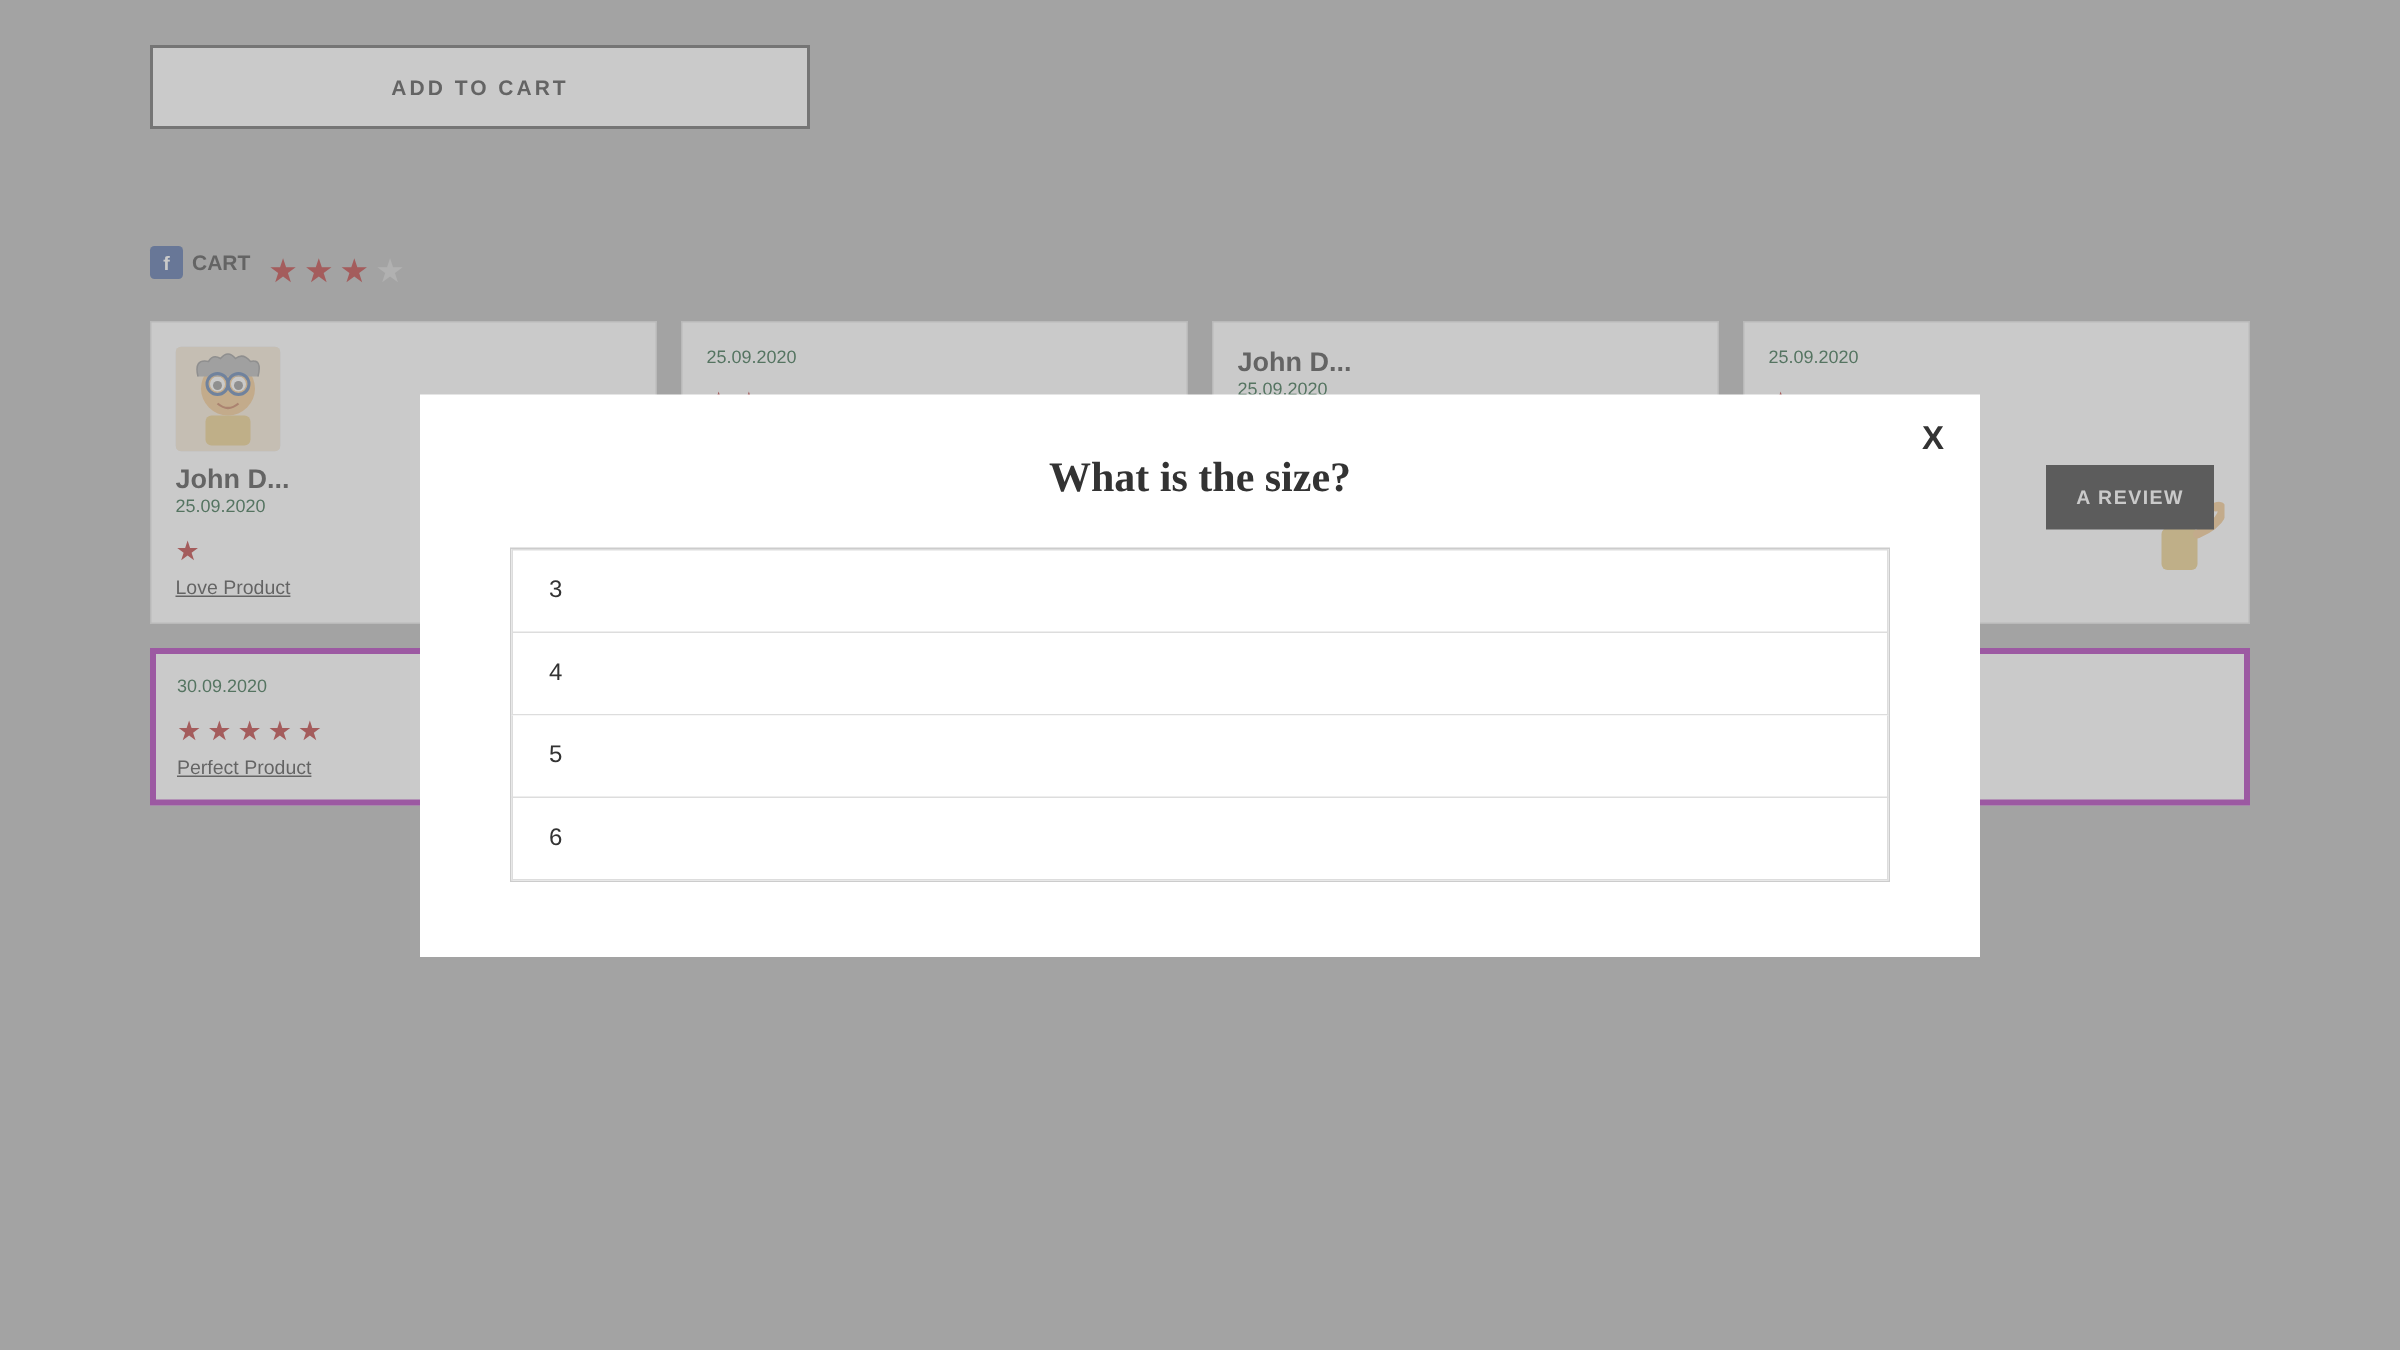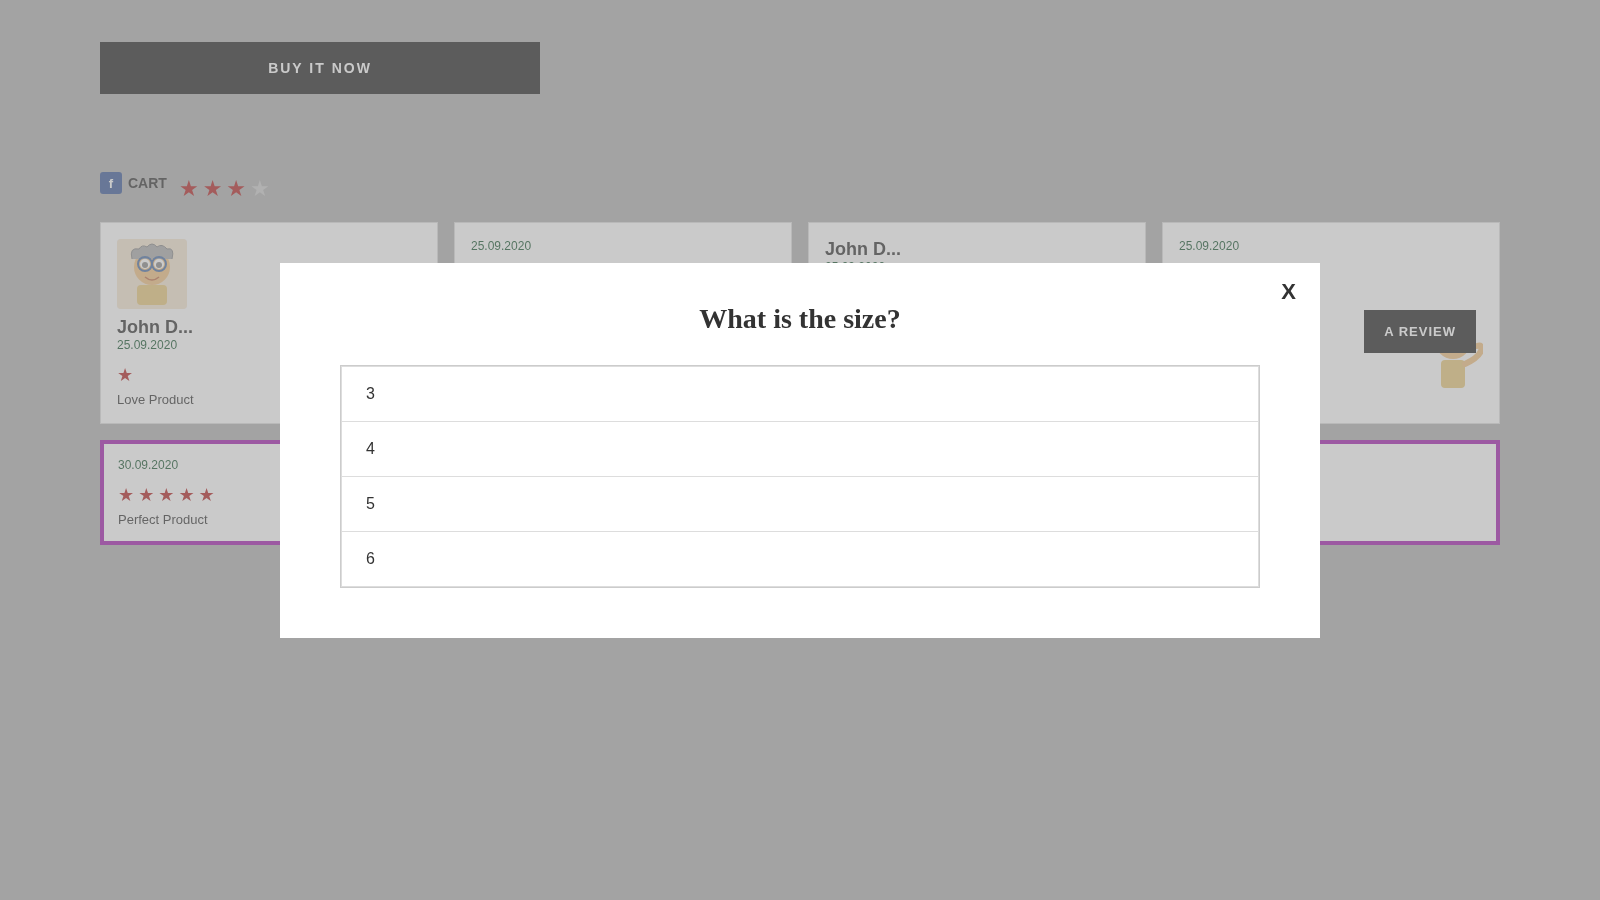--- a/index.html
+++ b/index.html
@@ -136,20 +136,21 @@
 
     .review-date {
       font-size: 12px;
       color: #14532d;
     }
 
     .review-text {
       font-size: 13px;
       color: #333;
       margin-top: 6px;
+      text-decoration: underline;
     }
 
     
     .write-review-btn {
       background: #222;
       color: white;
       font-size: 13px;
       font-weight: bold;
       letter-spacing: 1px;
       padding: 14px 20px;
@@ -233,21 +234,21 @@
 
     .size-options-container {
       border: 1px solid #ccc;
     }
   </style>
 </head>
 <body>
 
 <div class="bg-content">
 
-  <button class="buy-it-now-btn">BUY IT NOW</button>
+  <button class="add-to-cart-btn">ADD TO CART</button>
 
   <div class="share-row">
     <div class="facebook-share">
       <div class="fb-icon">f</div>
       <span>CART</span>
     </div>
     <div class="stars-row">
       <span class="star">★</span>
       <span class="star">★</span>
       <span class="star">★</span>

